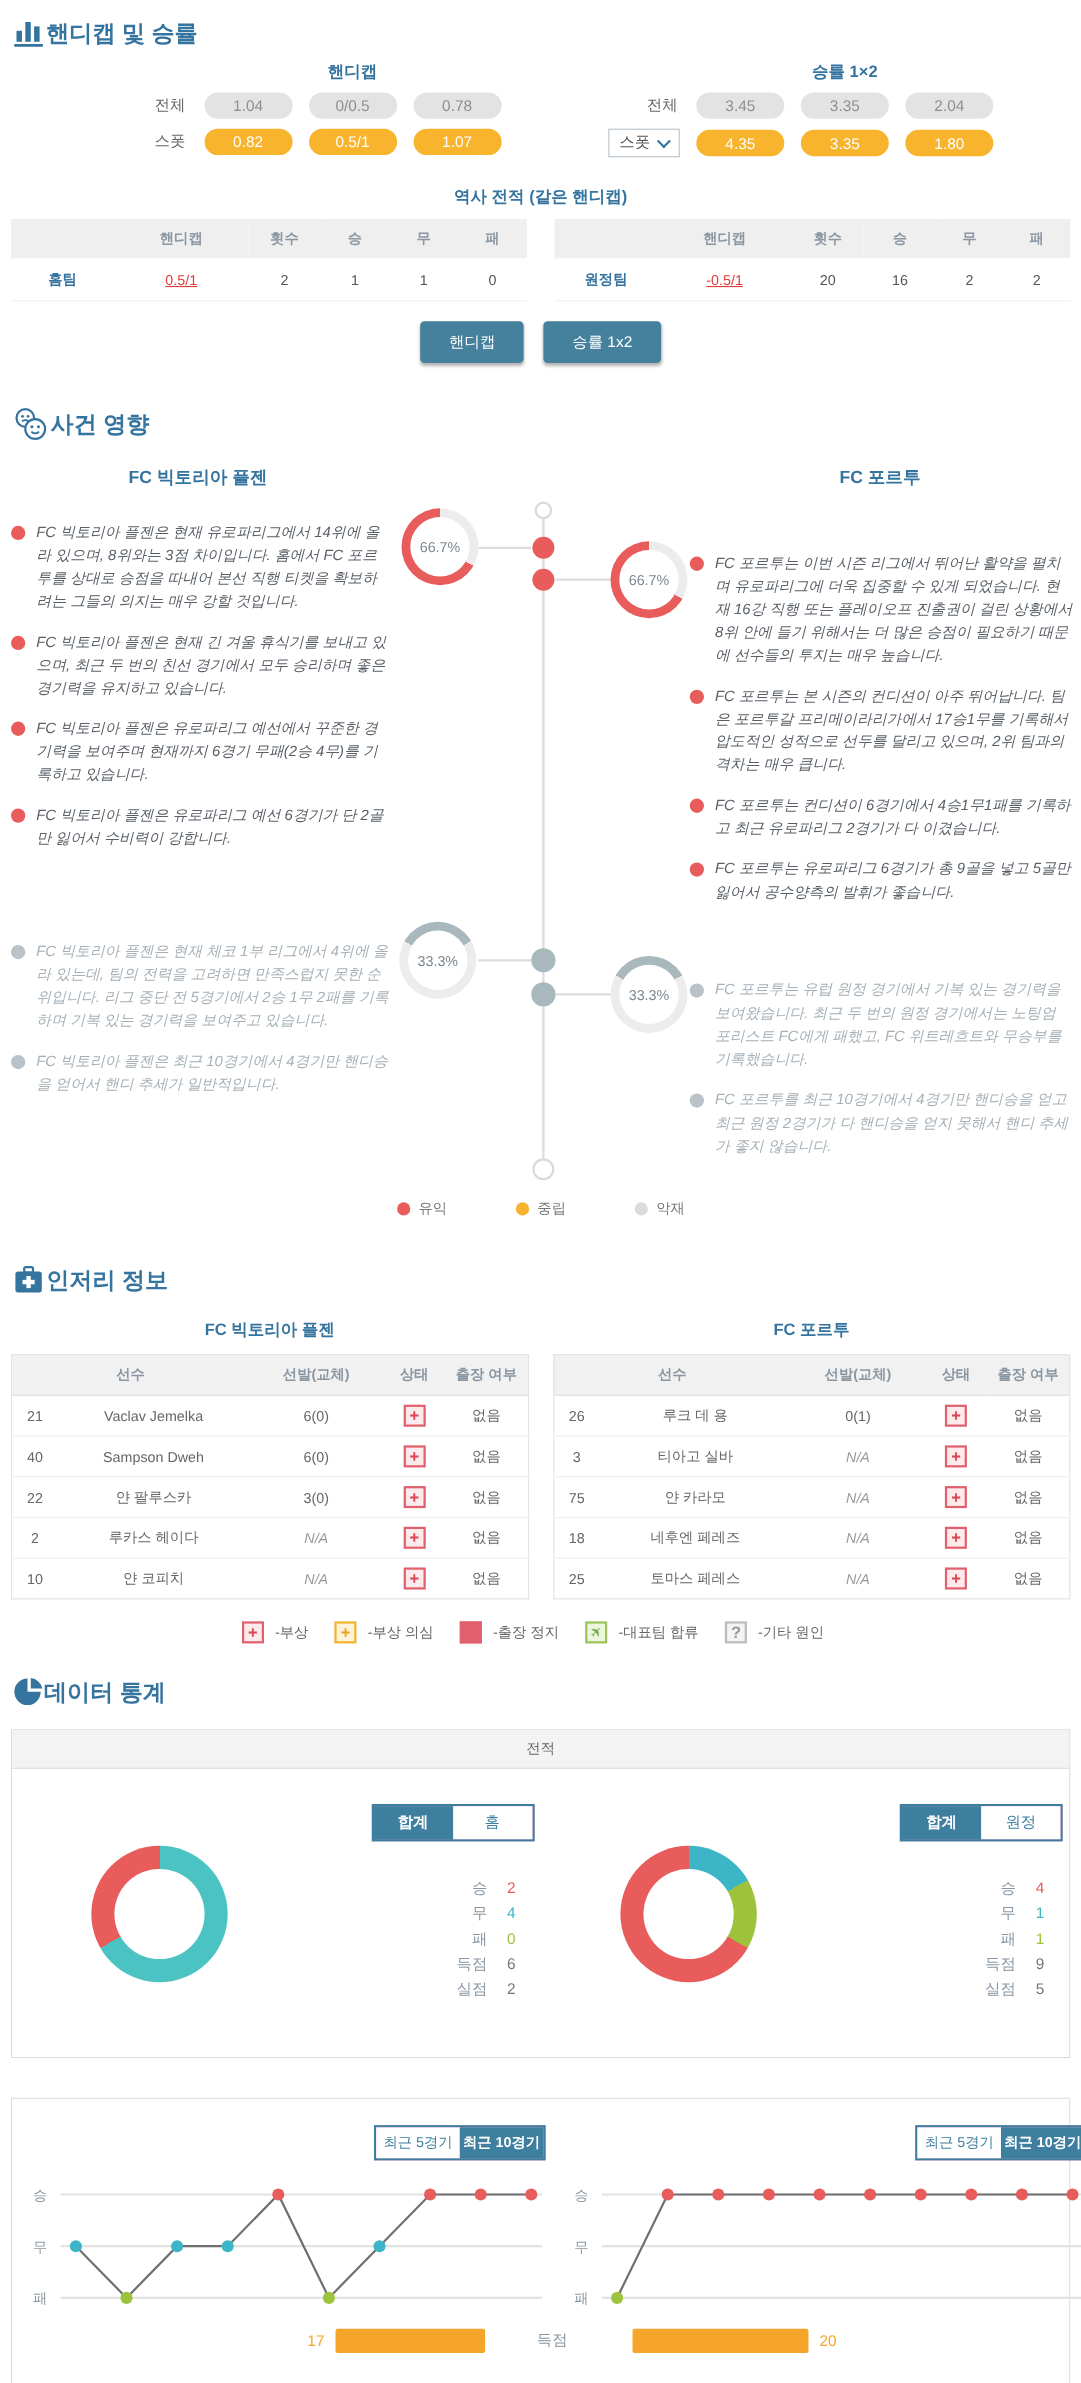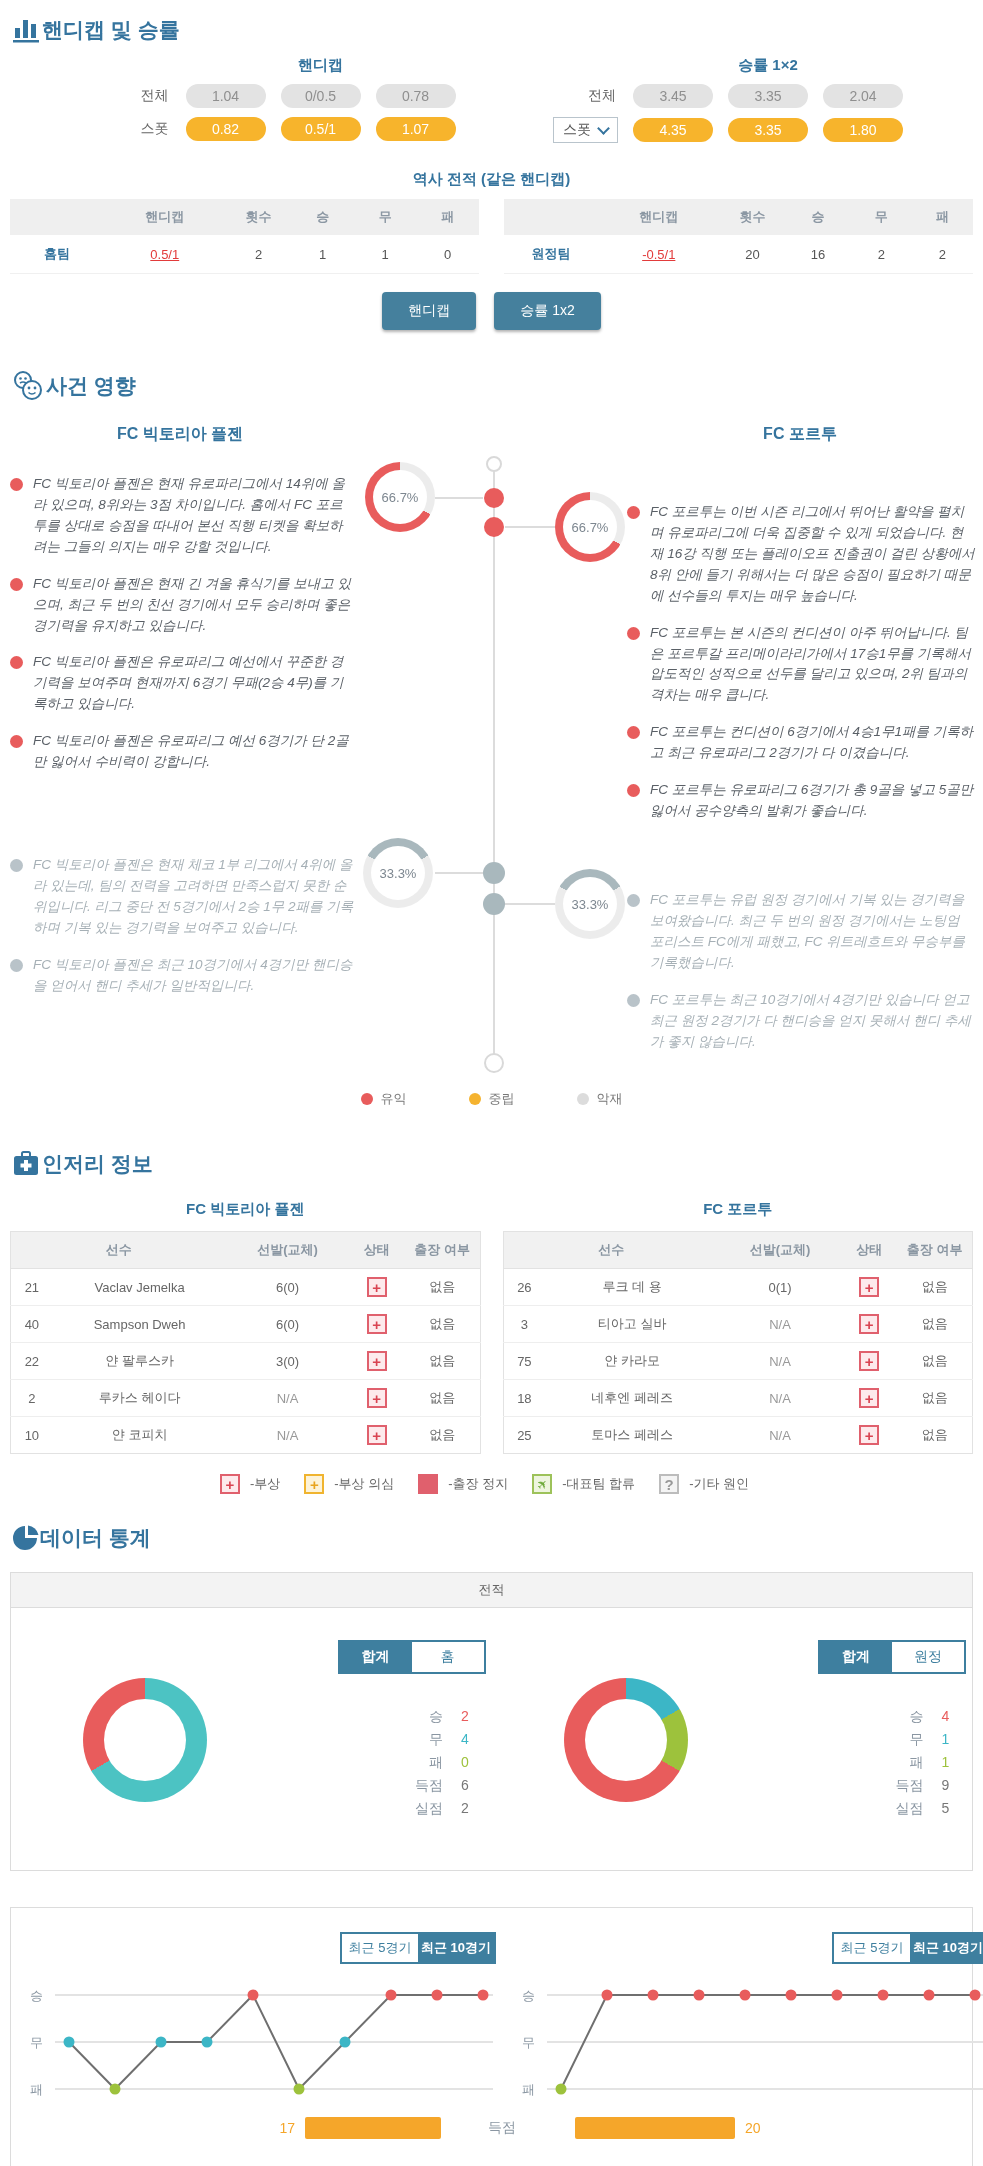--- a/index.html
+++ b/index.html
@@ -53,21 +53,21 @@
   .leg-item { display:flex; align-items:center; gap:8px; font-size:13px; color:#777; }
   .leg-dot { width:12px; height:12px; border-radius:50%; }
 
   
   .inj-cols { display:flex; gap:22px; padding:4px 10px 0; }
   .inj-col { flex:1; }
   .inj-team { text-align:center; color:#35749e; font-size:15px; font-weight:bold; margin:8px 0 12px; }
   table.inj { width:100%; border-collapse:collapse; font-size:13px; color:#666; border:1px solid #e2e2e2; }
   table.inj th { background:#f1f1f1; color:#8a96a2; font-weight:bold; padding:9px 4px; border-bottom:1px solid #e2e2e2; }
   table.inj td { text-align:center; padding:8px 0; border-top:1px solid #eee; }
-  td.na, .na { color:#999; }
+  td.na, .na { font-style:italic; color:#999; }
   .st-icon { display:inline-flex; align-items:center; justify-content:center; width:20px; height:20px; font-size:15px; font-weight:bold; }
   .red-plus { border:2px solid #e0606d; background:#fdeaec; color:#d94452; }
   .yellow-plus { border:2px solid #f0b42f; background:#fdf3d8; color:#e8a41e; }
   .square-red { border:2px solid #e0606d; background:#e0606d; color:#e0606d; }
   .plane-green { border:2px solid #9dc25a; background:#eef5df; color:#6faa3c; }
   .plane-green span { transform:rotate(-45deg); font-size:13px; }
   .q-gray { border:2px solid #bcbcbc; background:#f4f4f4; color:#999; }
   .inj-legend { display:flex; justify-content:center; align-items:center; gap:10px; margin:20px 0 8px; font-size:13px; color:#666; }
   .inj-legend .lbl { margin-right:14px; }
 
@@ -271,21 +271,21 @@
           <span class="txt">FC 포르투는 유로파리그 6경기가 총 9골을 넣고 5골만 잃어서 공수양측의 발휘가 좋습니다.</span>
         </div>
     </div>
     <div class="pts" style="left:627px;top:478px;width:348px">
       <div class="pt bad">
           <span class="dot"></span>
           <span class="txt">FC 포르투는 유럽 원정 경기에서 기복 있는 경기력을 보여왔습니다. 최근 두 번의 원정 경기에서는 노팅엄 포리스트 FC에게 패했고, FC 위트레흐트와 무승부를 기록했습니다.</span>
         </div>
       <div class="pt bad">
           <span class="dot"></span>
-          <span class="txt">FC 포르투는 최근 10경기에서 4경기만 있습니다 얻고 최근 원정 2경기가 다 핸디승을 얻지 못해서 핸디 추세가 좋지 않습니다.</span>
+          <span class="txt">FC 포르투를 최근 10경기에서 4경기만 핸디승을 얻고 최근 원정 2경기가 다 핸디승을 얻지 못해서 핸디 추세가 좋지 않습니다.</span>
         </div>
     </div>
 
     <svg style="position:absolute;left:355px;top:40px" width="270" height="625" viewBox="0 0 270 625">
       <line x1="139" y1="12" x2="139" y2="612" stroke="#dcdcdc" stroke-width="2"></line>
       <line x1="80" y1="46" x2="128" y2="46" stroke="#dcdcdc" stroke-width="2"></line>
       <line x1="150" y1="75" x2="200" y2="75" stroke="#dcdcdc" stroke-width="2"></line>
       <line x1="80" y1="421" x2="128" y2="421" stroke="#dcdcdc" stroke-width="2"></line>
       <line x1="150" y1="452" x2="200" y2="452" stroke="#dcdcdc" stroke-width="2"></line>
       <circle cx="139" cy="12" r="7" fill="#fff" stroke="#d9d9d9" stroke-width="2"></circle>

